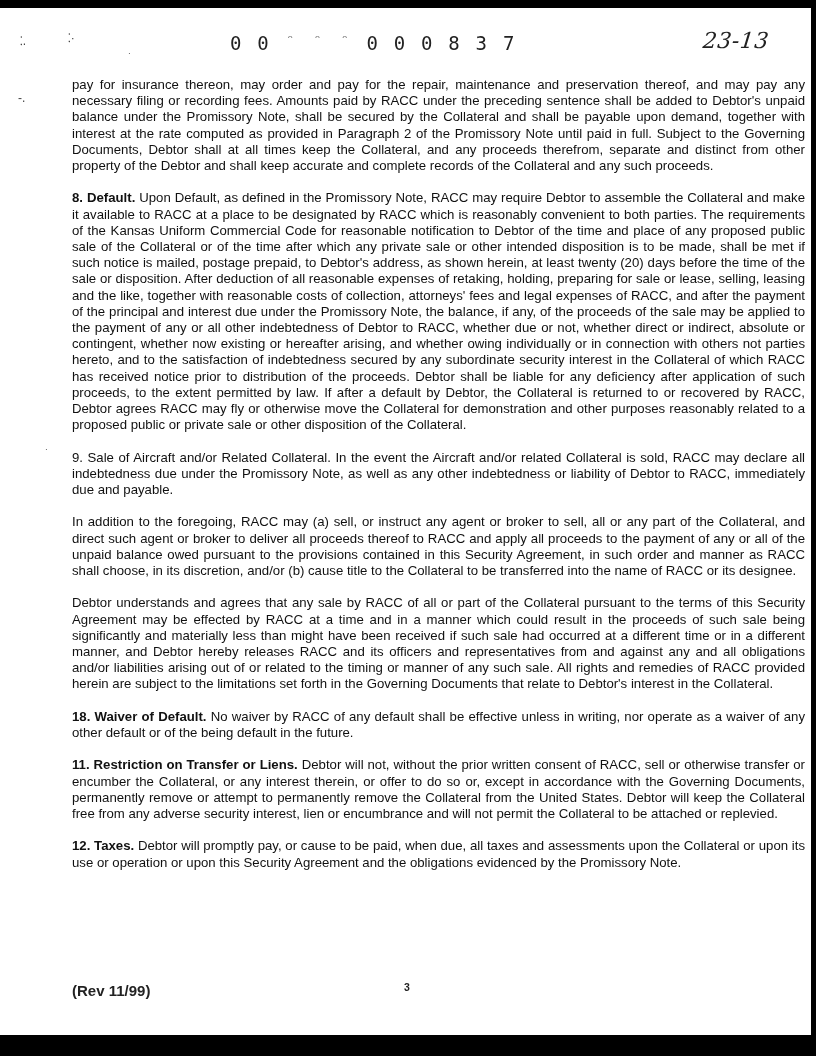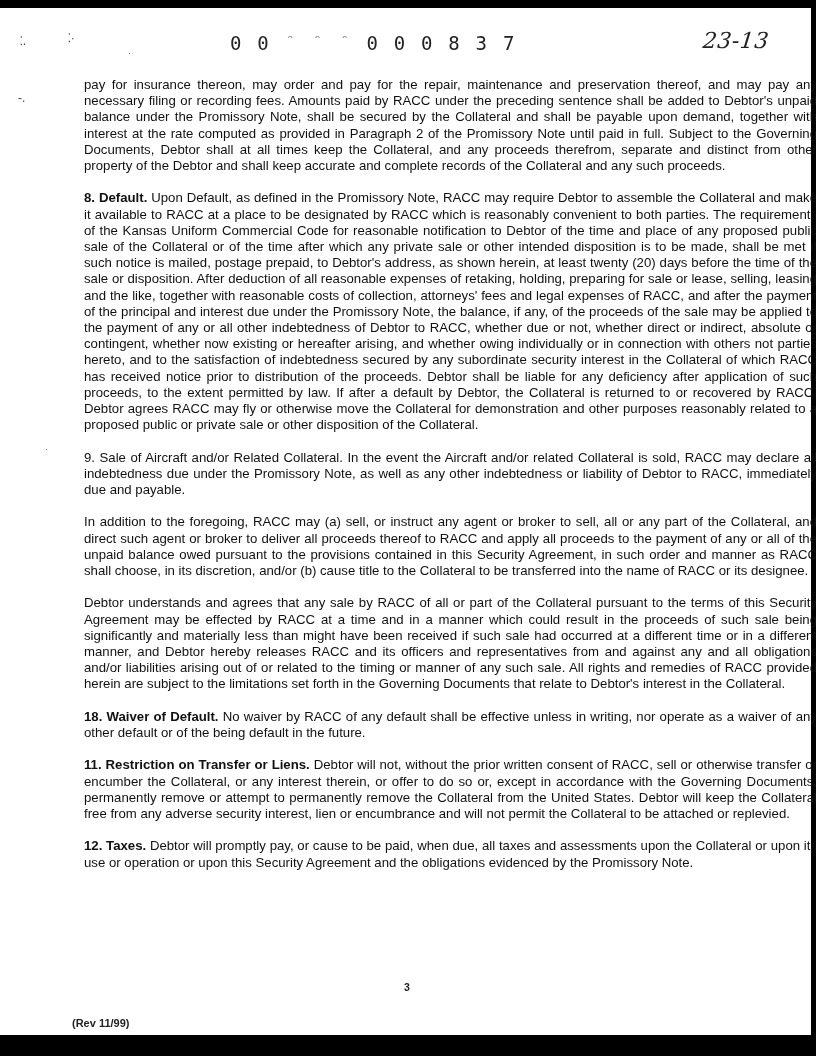--- a/index.html
+++ b/index.html
@@ -28,28 +28,27 @@
     font-family: "DejaVu Serif", serif; font-style: italic;
     font-size: 22px; color: #222; letter-spacing: 0.5px;
     transform: skewX(-6deg);
   }
   .speck { position: absolute; color: #444; font-size: 12px; line-height: 1; }
   .body-text {
     position: absolute; left: 72px; top: 69px;
     width: 733px;
     font-size: 13.2px; line-height: 16.2px;
     text-align: justify;
-    margin-left: 12px;
   }
   .body-text p { margin: 0 0 16.2px 0; }
   .body-text p.bold { font-weight: normal; }
   .heading { font-weight: bold; }
   .footer-rev {
-    position: absolute; left: 72px; top: 1009px;
-    font-size: 11px; font-weight: bold; color: #222;
+    position: absolute; left: 72px; top: 974px;
+    font-size: 15px; font-weight: bold; color: #222;
   }
   .footer-page {
     position: absolute; left: 404px; top: 973px;
     font-size: 10.5px; font-weight: bold; color: #222;
   }
 </style>
 </head>
 <body>
 
 <div class="page">

